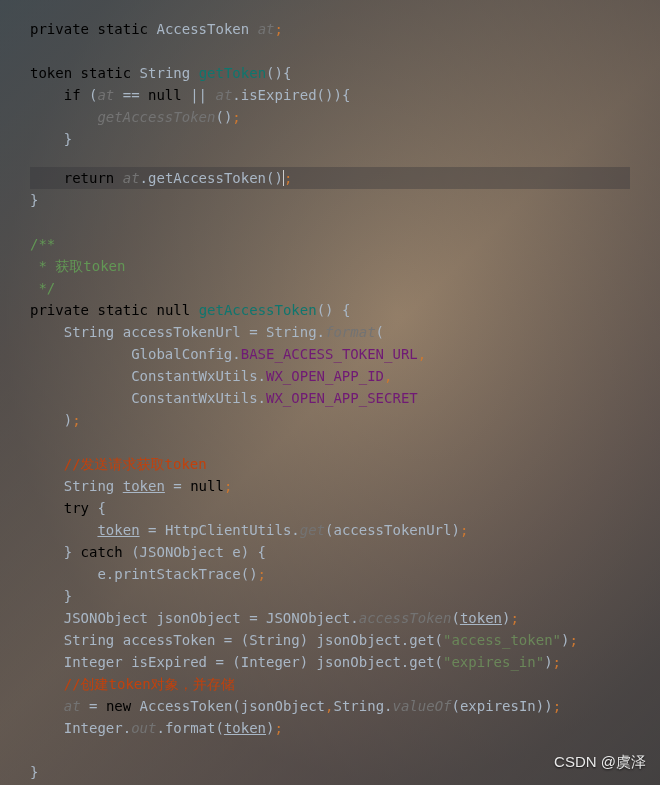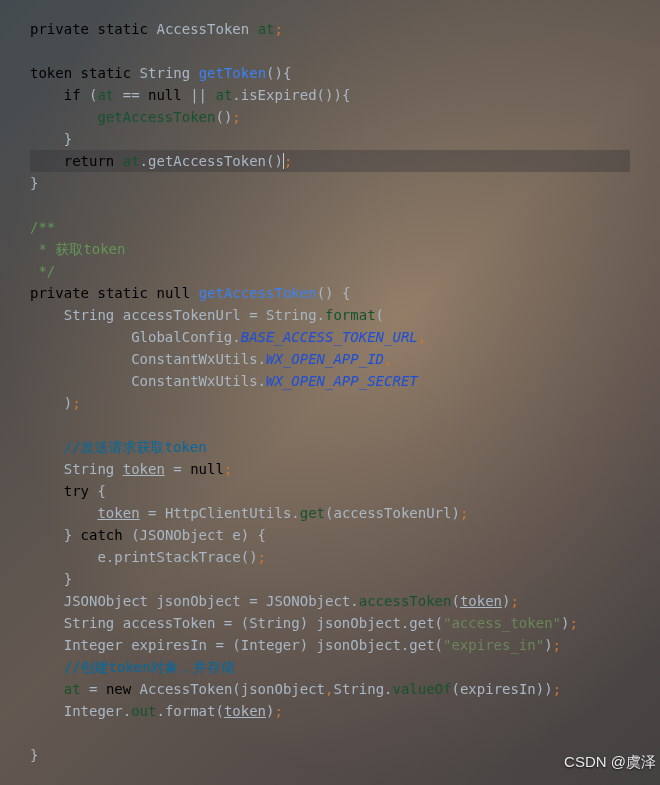--- a/index.html
+++ b/index.html
@@ -21,31 +21,31 @@
   pointer-events: none;
 }
 pre {
   padding: 18px 30px;
   position: relative;
   z-index: 1;
   white-space: pre;
 }
 .kw { color: #000000; }
 .str { color: #6a8759; }
-.method { color: #3b82f6; }
-.field { color: #14532d; }
+.method { color: #0f766e; }
+.field { color: #737373; font-style: italic; }
 .comment { color: #629755; }
-.comment-cn { color: #0369a1; }
-.const { color: #1d4ed8; font-style: italic; }
+.comment-cn { color: #c2410c; }
+.const { color: #701a75; }
 .semi { color: #cc7832; }
-.highlight-line { background: rgba(50,50,55,0.35); display: inline-block; width: 100%; }
+.highlight-line { background: rgba(50,50,55,0.35); display: inline-block; width: 100%; margin-top: 17px; }
 .watermark {
   position: absolute;
   bottom: 12px;
-  right: 4px;
+  right: 14px;
   color: #e8e8e8;
   font-family: sans-serif;
   font-size: 15px;
   text-shadow: 0 1px 2px rgba(0,0,0,0.8);
   z-index: 2;
 }
 .cursor { border-left: 1px solid #ccc; }
 </style>
 </head>
 <body>
@@ -73,20 +73,20 @@
 
 <span class="comment-cn">    <span>//发送请求获取token</span></span>
 <span>    <span>String </span><span style="text-decoration:underline">token</span><span> = </span><span class="kw">null</span><span class="semi">;</span></span>
 <span>    <span class="kw">try</span> {</span>
 <span>        <span style="text-decoration:underline">token</span><span> = HttpClientUtils.</span><span class="field">get</span><span>(accessTokenUrl)</span><span class="semi">;</span></span>
 <span>    } <span class="kw">catch</span><span> (JSONObject e) {</span></span>
 <span>        <span>e.printStackTrace()</span><span class="semi">;</span></span>
 <span>    }</span>
 <span>    <span>JSONObject jsonObject = JSONObject.</span><span class="field">accessToken</span>(<span style="text-decoration:underline">token</span>)<span class="semi">;</span></span>
 <span>    <span>String accessToken = (String) jsonObject.get(</span><span class="str">"access_token"</span>)<span class="semi">;</span></span>
-<span>    <span>Integer expiresIn = (Integer) jsonObject.get(</span><span class="str">"expires_in"</span>)<span class="semi">;</span></span>
+<span>    <span>Integer isExpired = (Integer) jsonObject.get(</span><span class="str">"expires_in"</span>)<span class="semi">;</span></span>
 <span class="comment-cn">    <span>//创建token对象，并存储</span></span>
 <span>    <span class="field">at</span> = <span class="kw">new</span><span> AccessToken(jsonObject</span><span class="semi">,</span><span>String.</span><span class="field">valueOf</span><span>(expiresIn))</span><span class="semi">;</span></span>
 <span>    <span>Integer.</span><span class="field">out</span><span>.format(</span><span style="text-decoration:underline">token</span>)<span class="semi">;</span></span>
 
 <span>}</span></pre>
 
 <div class="watermark">CSDN @虞泽</div>
 
 </body></html>

